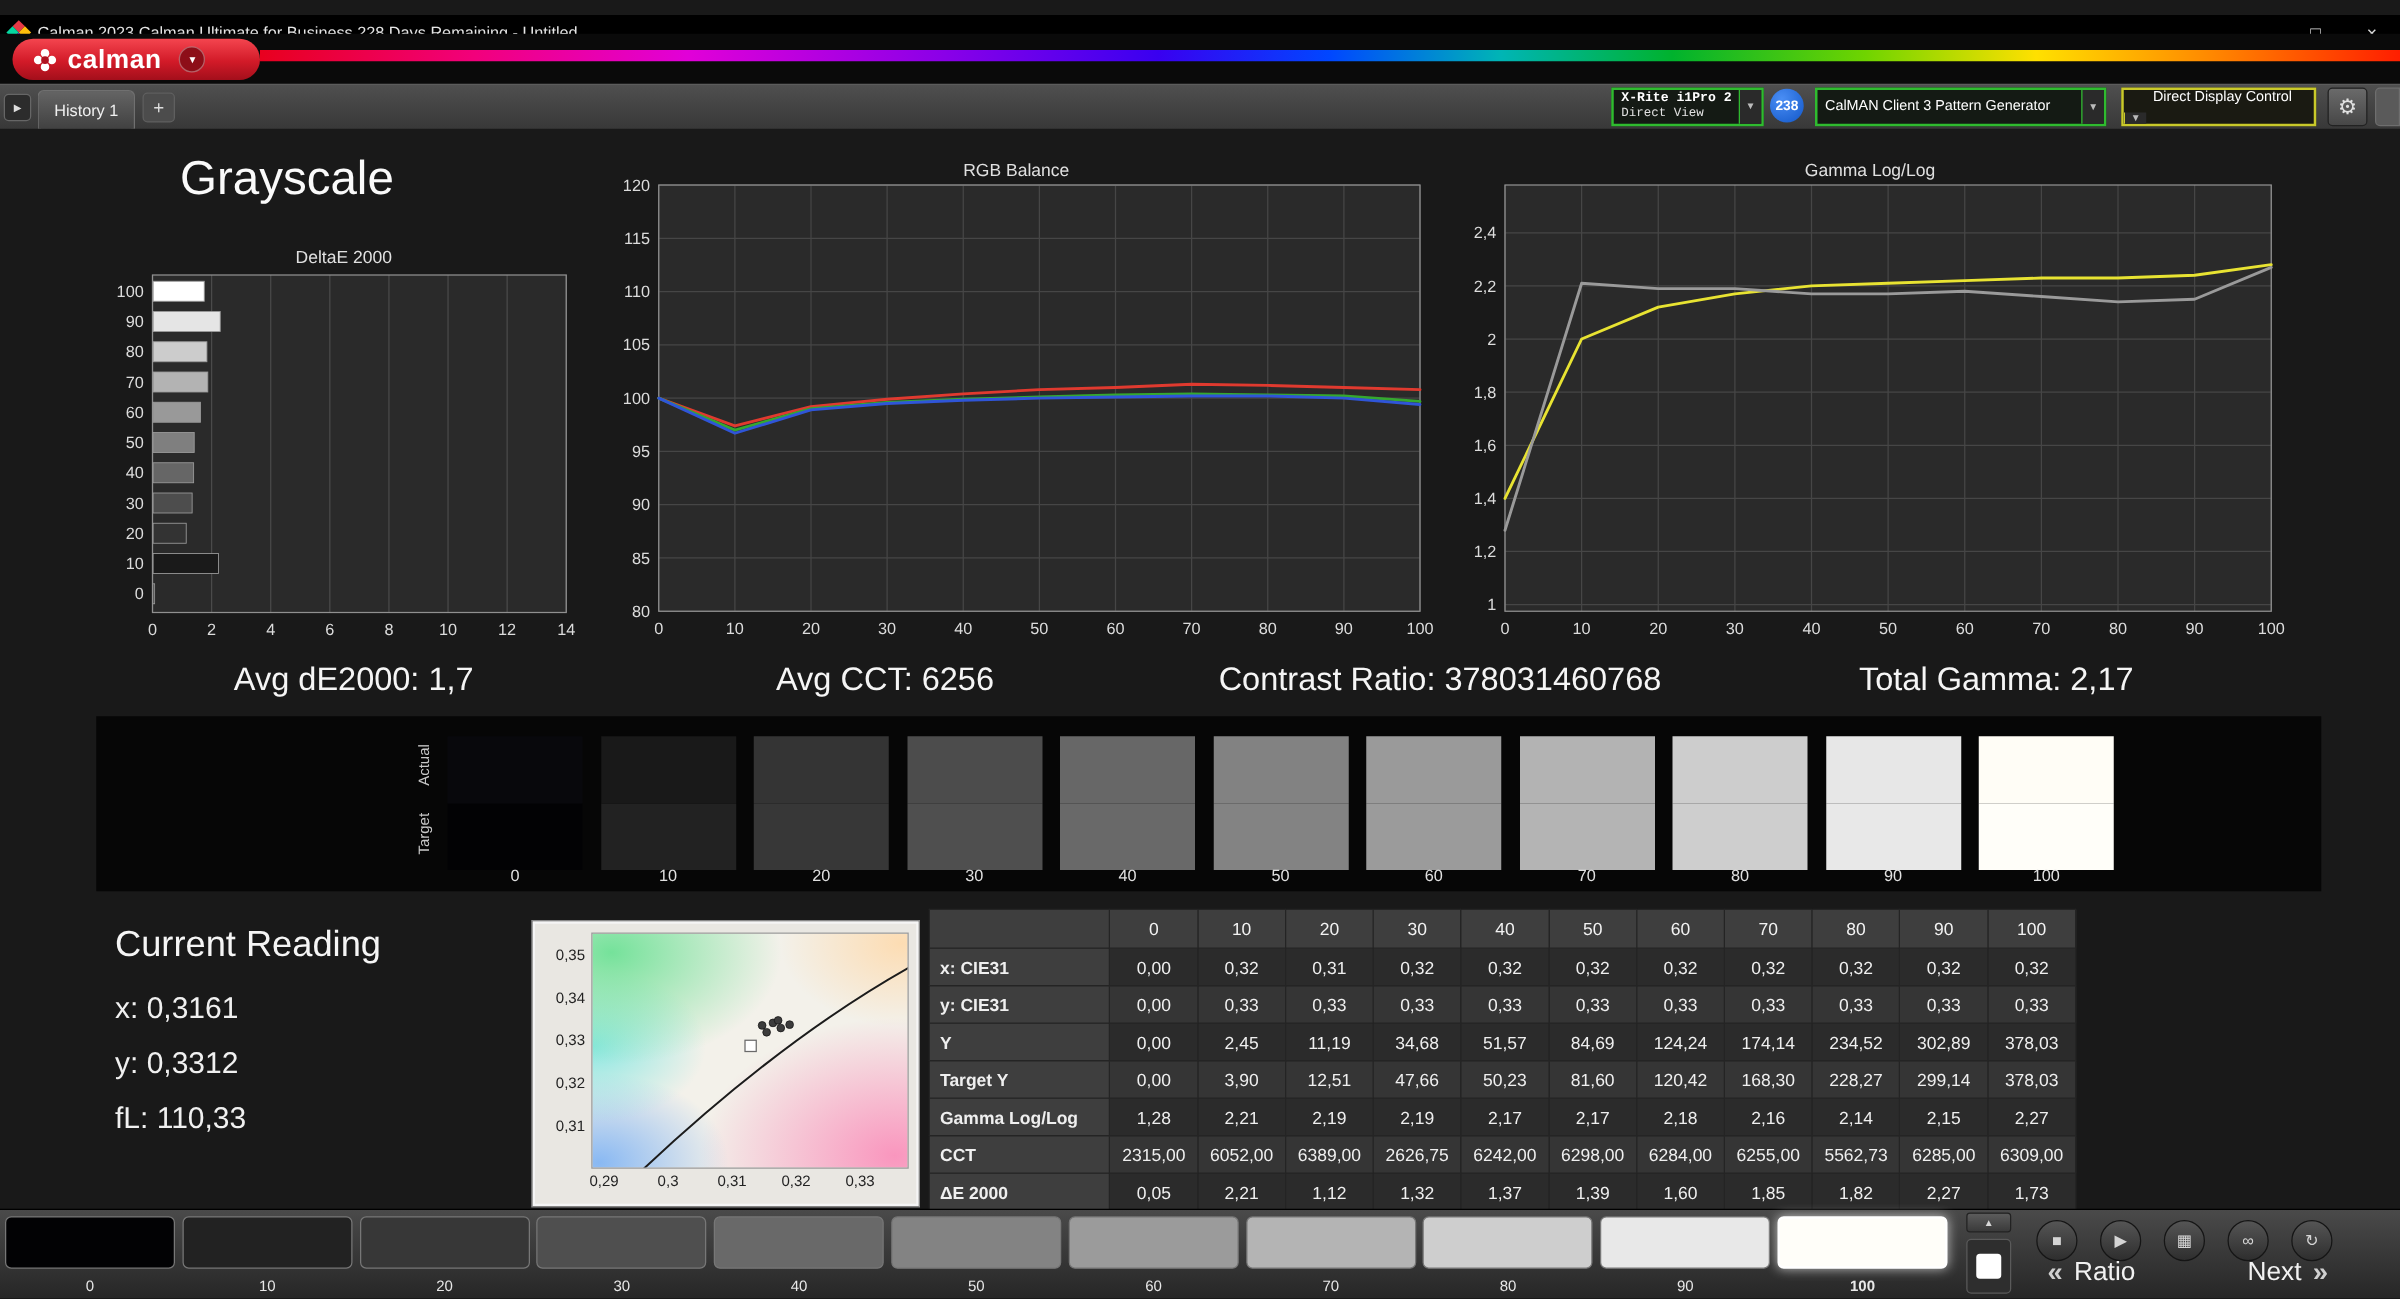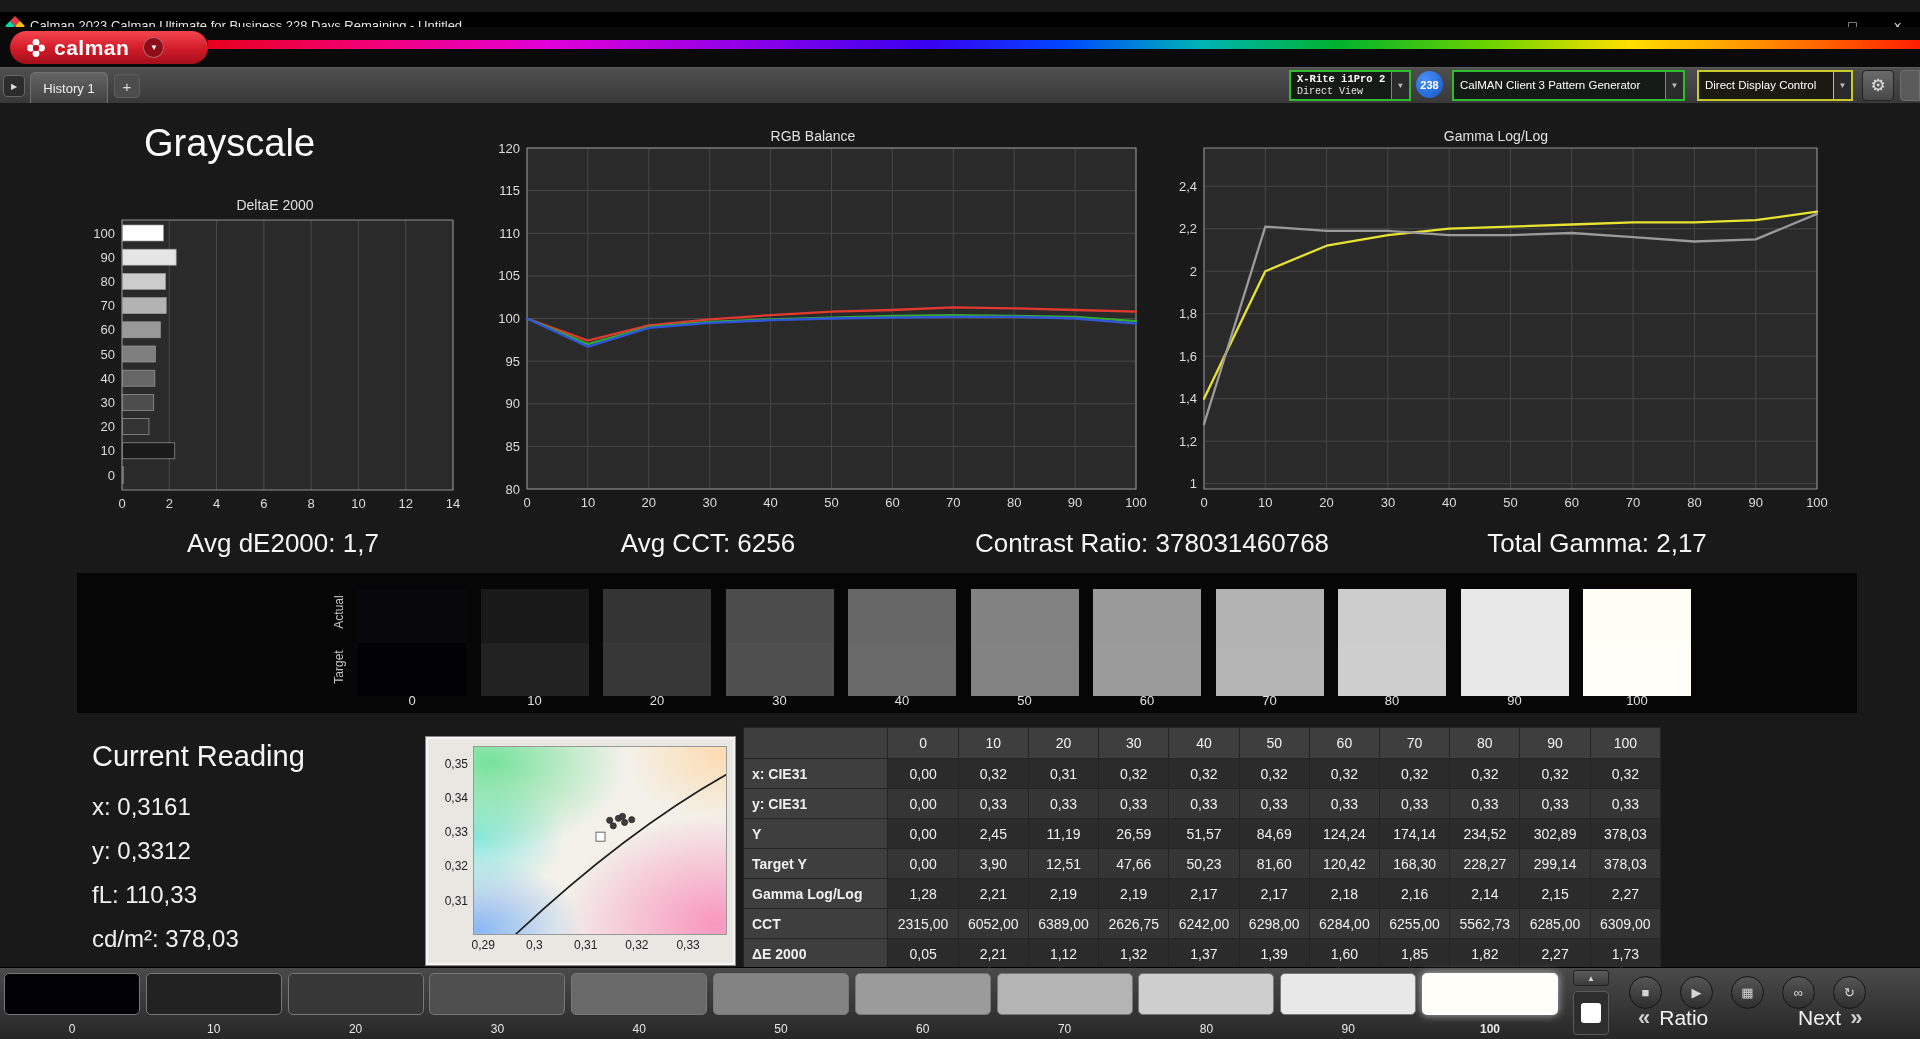--- a/index.html
+++ b/index.html
@@ -141,21 +141,21 @@
       </div>
       <div class="arrow">▼</div>
     </div>
     <div class="badge">238</div>
     <div class="dd" style="left:1452px;width:233px;">
       <div class="dd-txt">
         <div class="one">CalMAN Client 3 Pattern Generator</div>
       </div>
       <div class="arrow">▼</div>
     </div>
-    <div class="dd yellow" style="left:1697px;width:156px;">
+    <div class="dd yellow" style="left:1697px;width:156px;flex-direction:column;">
       <div class="dd-txt">
         <div class="one">Direct Display Control</div>
       </div>
       <div class="arrow">▼</div>
     </div>
     <div class="gear-btn">⚙</div>
     <div class="edge-sliver"></div>
   </div>
 
   <div class="page-title">Grayscale</div>
@@ -363,21 +363,20 @@
         </div>
         <div class="gs-label" style="left: 1506px;">100</div>
       </div>
   </div>
 
   <div class="current-reading">
     <div class="cr-title">Current Reading</div>
     <div class="cr-line">x: 0,3161</div>
     <div class="cr-line">y: 0,3312</div>
     <div class="cr-line">fL: 110,33</div>
-    <div class="cr-line">cd/m²: 378,03</div>
   </div>
 
   <div id="cie-panel">
     <div id="cie-plot">
       <svg id="cie-svg" style="left:0;top:0;" width="254" height="189">
           <path d="M38.4 190.4 Q150.8 84.6 254.0 26.6" fill="none" stroke="#1c1c1c" stroke-width="1.6"></path>
           <circle cx="135.7" cy="73.3" r="3.1" fill="#3c3c3c" stroke="#151515" stroke-width="0.6"></circle>
           <circle cx="144.4" cy="71.3" r="3.1" fill="#3c3c3c" stroke="#151515" stroke-width="0.6"></circle>
           <circle cx="150.6" cy="75.4" r="3.1" fill="#3c3c3c" stroke="#151515" stroke-width="0.6"></circle>
           <circle cx="157.7" cy="72.7" r="3.1" fill="#3c3c3c" stroke="#151515" stroke-width="0.6"></circle>
@@ -458,21 +457,21 @@
           <td>0,33</td>
           <td>0,33</td>
           <td>0,33</td>
           <td>0,33</td>
         </tr>
         <tr class="odd">
           <td class="rowlabel">Y</td>
           <td>0,00</td>
           <td>2,45</td>
           <td>11,19</td>
-          <td>26,59</td>
+          <td>34,68</td>
           <td>51,57</td>
           <td>84,69</td>
           <td>124,24</td>
           <td>174,14</td>
           <td>234,52</td>
           <td>302,89</td>
           <td>378,03</td>
         </tr>
         <tr class="even">
           <td class="rowlabel">Target Y</td>

